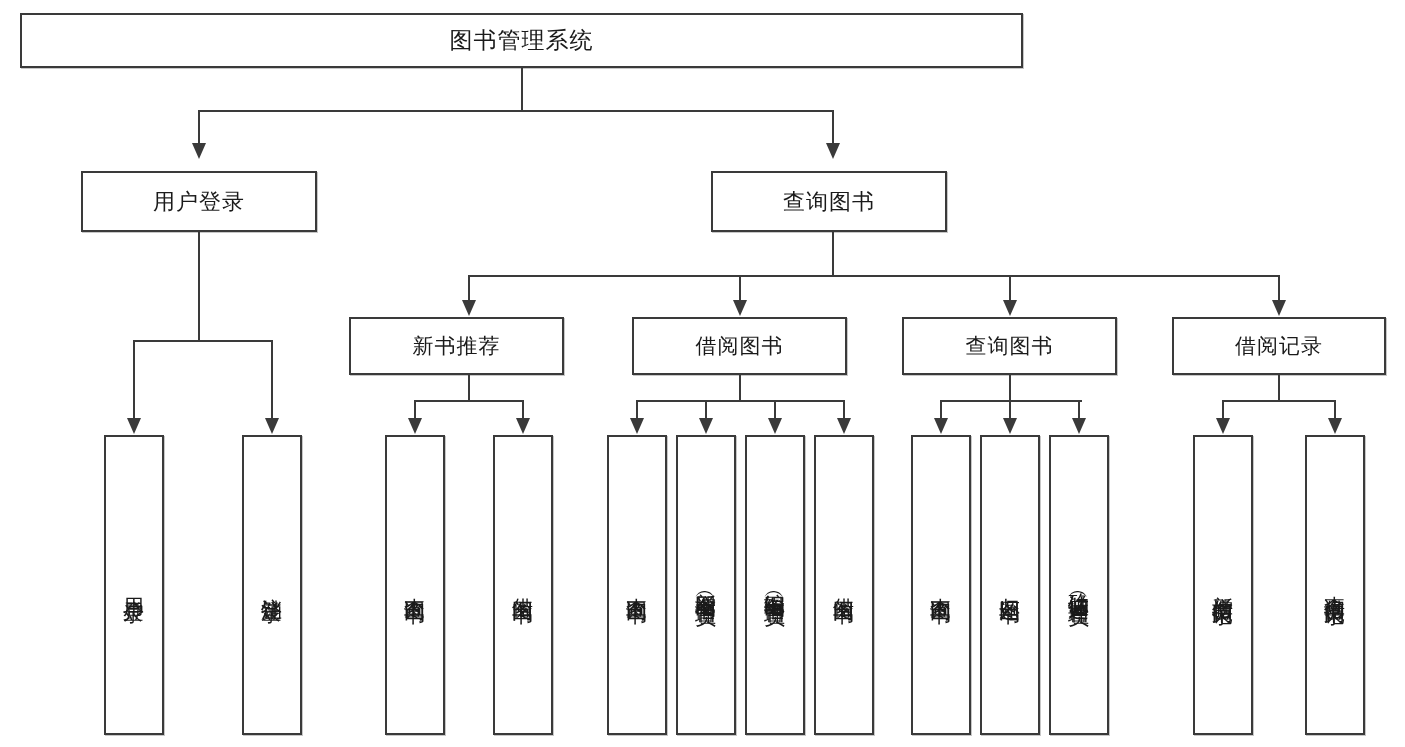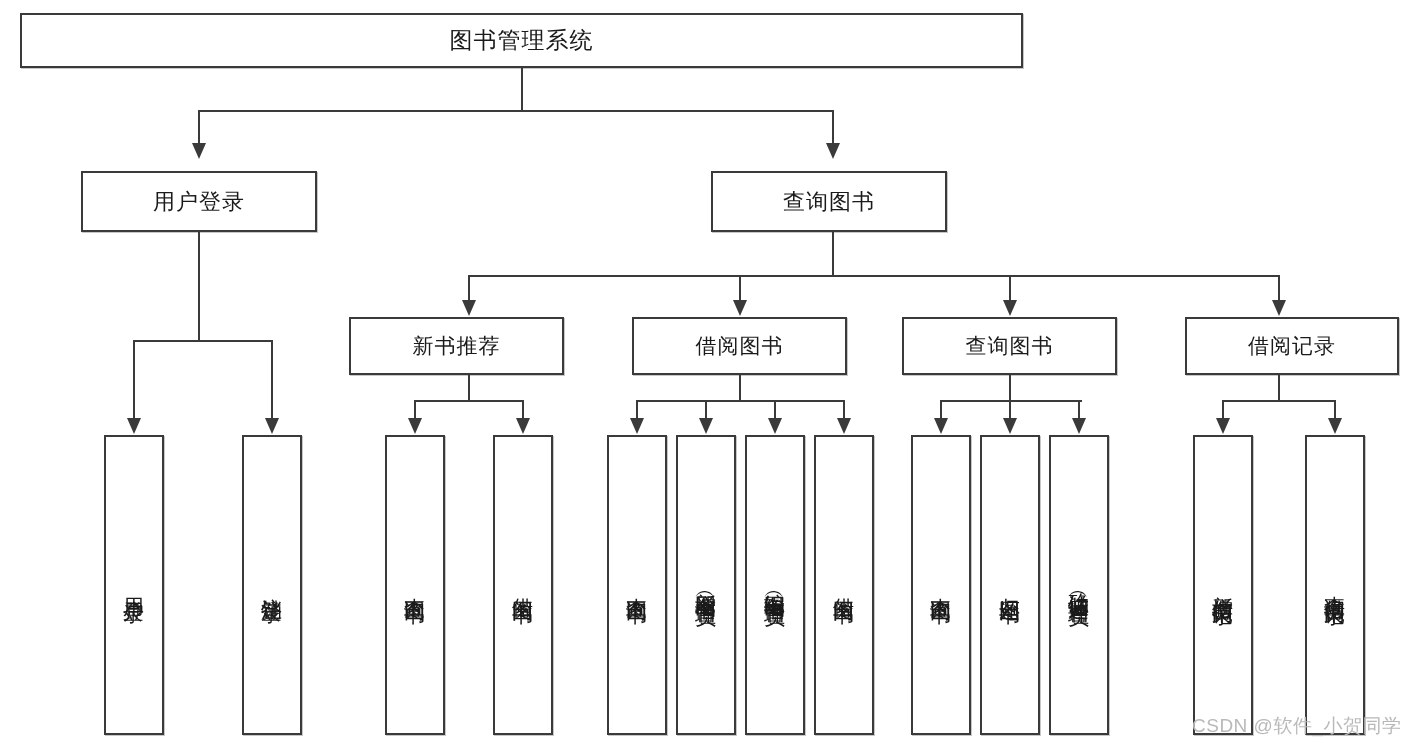--- a/index.html
+++ b/index.html
@@ -128,21 +128,21 @@
 
   <div class="node level2" style="left:349px; top:317px; width:215px; height:58px;">
     <span class="node-label">新书推荐</span>
   </div>
   <div class="node level2" style="left:632px; top:317px; width:215px; height:58px;">
     <span class="node-label">借阅图书</span>
   </div>
   <div class="node level2" style="left:902px; top:317px; width:215px; height:58px;">
     <span class="node-label">查询图书</span>
   </div>
-  <div class="node level2" style="left:1172px; top:317px; width:214px; height:58px;margin-left:13px;">
+  <div class="node level2" style="left:1172px; top:317px; width:214px; height:58px;">
     <span class="node-label">借阅记录</span>
   </div>
 
   <div class="vline" style="left:468px; top:375px; height:26px;"></div>
   <div class="hline" style="left:414px; top:400px; width:110px;"></div>
   <div class="vline" style="left:414px; top:400px; height:18px;"></div>
   <div class="arrow" style="left:408px; top:418px;"></div>
   <div class="vline" style="left:522px; top:400px; height:18px;"></div>
   <div class="arrow" style="left:516px; top:418px;"></div>
 
@@ -210,15 +210,14 @@
     <span class="node-label">确认归还（管理员）</span>
   </div>
 
   <div class="node leaf" style="left:1193px; top:435px; width:60px; height:300px;">
     <span class="node-label">新增借阅记录</span>
   </div>
   <div class="node leaf" style="left:1305px; top:435px; width:60px; height:300px;">
     <span class="node-label">查询借阅记录</span>
   </div>
 
-  <div class="watermark" style="left:1192px; top:713px;">CSDN @软件_小贺同学</div>
 
 </div>
 
 </body></html>

